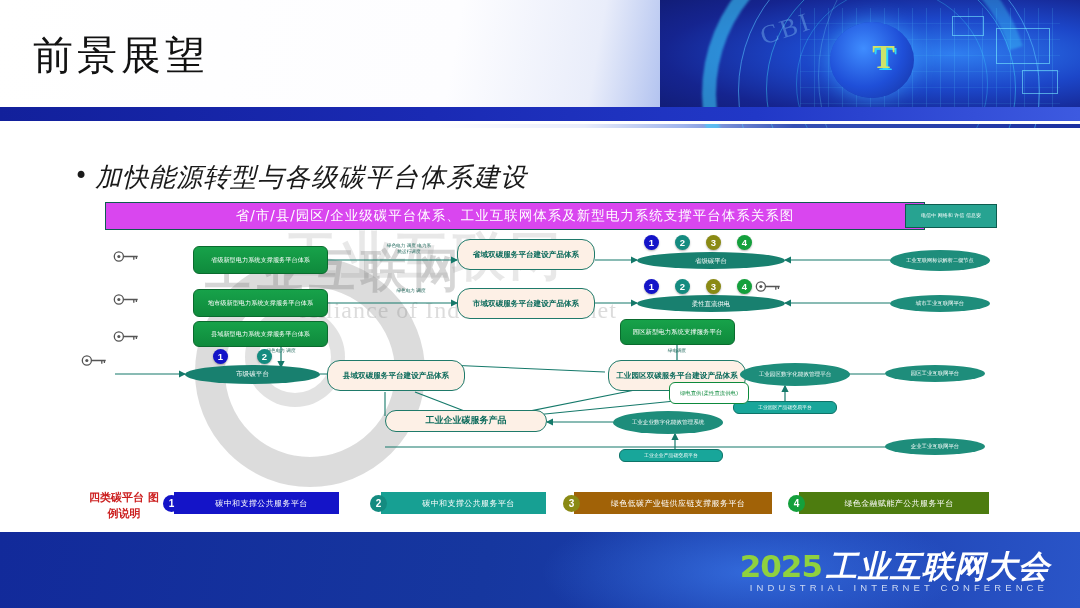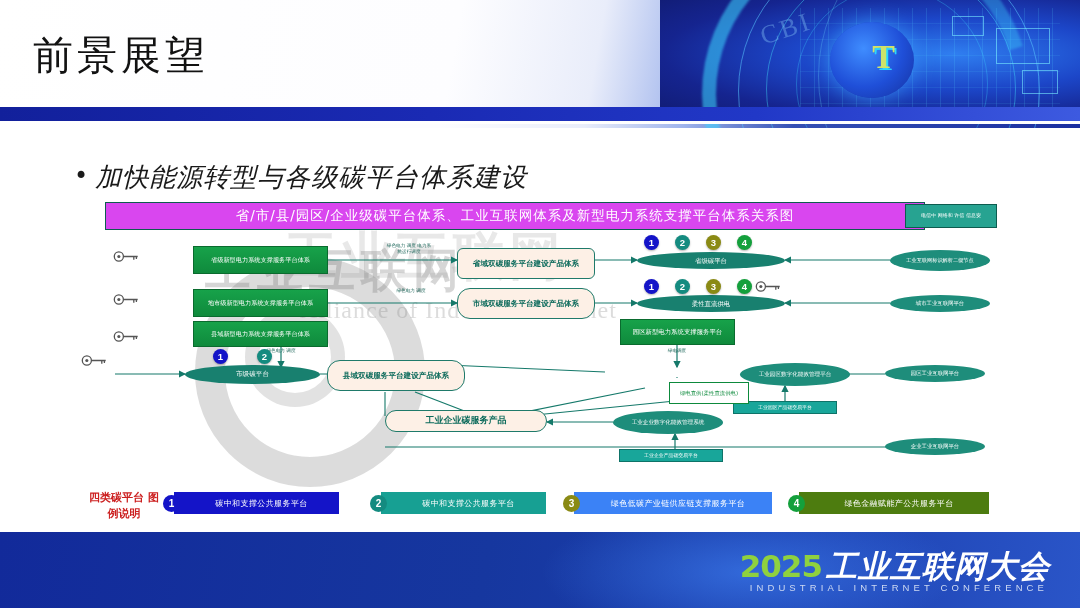--- a/index.html
+++ b/index.html
@@ -60,21 +60,21 @@
 
   .dtitle{position:absolute;left:0;top:0;width:818px;height:26px;background:#d946ef;
           border:1px solid #0d5c4f;display:flex;align-items:center;justify-content:center;
           color:#ffffff;font-size:13.5px;letter-spacing:1px;font-family:"DejaVu Sans",sans-serif;margin-left:20px;}
   .dcorner{position:absolute;left:820px;top:2px;width:90px;height:22px;background:#27a391;
            border:1px solid #0d5c4f;display:flex;align-items:center;justify-content:center;
            color:#ffffff;font-size:5px;line-height:1.5;text-align:center;font-family:"DejaVu Sans",sans-serif;}
 
   
   .node{position:absolute;display:flex;align-items:center;justify-content:center;text-align:center;
-        font-family:"DejaVu Sans",sans-serif;line-height:1.25;box-sizing:border-box;}
+        font-family:"DejaVu Sans",sans-serif;line-height:1.25;box-sizing:border-box;border-radius:6px;}
   .n-green{background:linear-gradient(180deg,#17a24a 0%,#0f8a3c 100%);color:#fff;border:1px solid #0a6b2e;}
   .n-round{background:#fdf0e6;border:1.6px solid #1f7a6a;border-radius:13px;color:#0d6b5c;font-weight:bold;}
   .n-ell{background:#18806f;color:#fff;border-radius:50%/50%;}
   .n-ell-lt{background:#1e8d7b;color:#fff;border-radius:50%/50%;}
   .n-teal{background:#18a69a;color:#fff;border:1px solid #0e7368;}
   .n-outline{background:#ffffff;border:1.4px solid #1f7a6a;color:#0d6b5c;}
 
   
   .conn{position:absolute;left:0;top:0;width:905px;height:330px;overflow:visible;}
 
@@ -229,23 +229,24 @@
   <svg class="keyic" style="left:670px;top:78px;" viewBox="0 0 40 20">
     <circle cx="9" cy="10" r="7" fill="none" stroke="#555" stroke-width="2"></circle>
     <circle cx="9" cy="10" r="2.4" fill="#555"></circle>
     <path d="M16,10 L38,10 M32,10 L32,15 M36,10 L36,14" stroke="#555" stroke-width="2" fill="none"></path>
   </svg>
 
   <div class="node n-green" style="left:108px;top:44px;width:135px;height:28px;font-size:6.2px;padding:0 4px;">省级新型电力系统支撑服务平台体系</div>
   <div class="node n-green" style="left:108px;top:87px;width:135px;height:28px;font-size:6.2px;padding:0 4px;">地市级新型电力系统支撑服务平台体系</div>
   <div class="node n-green" style="left:108px;top:119px;width:135px;height:26px;font-size:6.2px;padding:0 4px;">县域新型电力系统支撑服务平台体系</div>
 
-  <div class="node n-round" style="left:372px;top:46px;width:138px;height:31px;font-size:7.6px;padding:0 5px;border-radius:6px;">省域双碳服务平台建设产品体系</div>
+  <div class="node n-round" style="left:372px;top:37px;width:138px;height:31px;font-size:7.6px;padding:0 5px;">省域双碳服务平台建设产品体系</div>
   <div class="node n-round" style="left:372px;top:86px;width:138px;height:31px;font-size:7.6px;padding:0 5px;">市域双碳服务平台建设产品体系</div>
   <div class="node n-round" style="left:242px;top:158px;width:138px;height:31px;font-size:7.6px;padding:0 5px;">县域双碳服务平台建设产品体系</div>
+  <div class="node n-round" style="left:523px;top:158px;width:138px;height:31px;font-size:7.6px;padding:0 5px;">工业园区双碳服务平台建设产品体系</div>
 
   <div class="node n-green" style="left:535px;top:117px;width:115px;height:26px;font-size:6.4px;padding:0 4px;">园区新型电力系统支撑服务平台</div>
 
   <div class="node n-ell" style="left:552px;top:50px;width:148px;height:17px;font-size:6.4px;">省级碳平台</div>
   <div class="node n-ell" style="left:552px;top:93px;width:148px;height:17px;font-size:6.4px;">柔性直流供电</div>
   <div class="node n-ell" style="left:100px;top:163px;width:135px;height:19px;font-size:6.6px;">市级碳平台</div>
 
   <div class="node n-ell-lt" style="left:805px;top:48px;width:100px;height:21px;font-size:5.2px;padding:0 4px;">工业互联网标识解析二级节点</div>
   <div class="node n-ell-lt" style="left:805px;top:93px;width:100px;height:17px;font-size:5.4px;padding:0 4px;">城市工业互联网平台</div>
   <div class="node n-ell-lt" style="left:800px;top:163px;width:100px;height:17px;font-size:5.4px;padding:0 4px;">园区工业互联网平台</div>
@@ -289,21 +290,21 @@
   <div class="lg-item" style="left:78px;">
     <div class="lg-num" style="background:#1414c8;">1</div>
     <div class="lg-bar" style="background:#1414c8;width:165px;margin-left:-11px;padding-left:16px;">碳中和支撑公共服务平台</div>
   </div>
   <div class="lg-item" style="left:285px;">
     <div class="lg-num" style="background:#148b80;">2</div>
     <div class="lg-bar" style="background:#17a093;width:165px;margin-left:-11px;padding-left:16px;">碳中和支撑公共服务平台</div>
   </div>
   <div class="lg-item" style="left:478px;">
     <div class="lg-num" style="background:#8a8a14;">3</div>
-    <div class="lg-bar" style="background:#3b82f6;width:198px;margin-left:-11px;padding-left:16px;">绿色低碳产业链供应链支撑服务平台</div>
+    <div class="lg-bar" style="background:#a16207;width:198px;margin-left:-11px;padding-left:16px;">绿色低碳产业链供应链支撑服务平台</div>
   </div>
   <div class="lg-item" style="left:703px;">
     <div class="lg-num" style="background:#14a03c;">4</div>
     <div class="lg-bar" style="background:#4d7c0f;width:190px;margin-left:-11px;padding-left:16px;">绿色金融赋能产公共服务平台</div>
   </div>
 </div>
 
 <div class="footer">
   <div class="ft-glow"></div>
   <div class="ft-logo">

